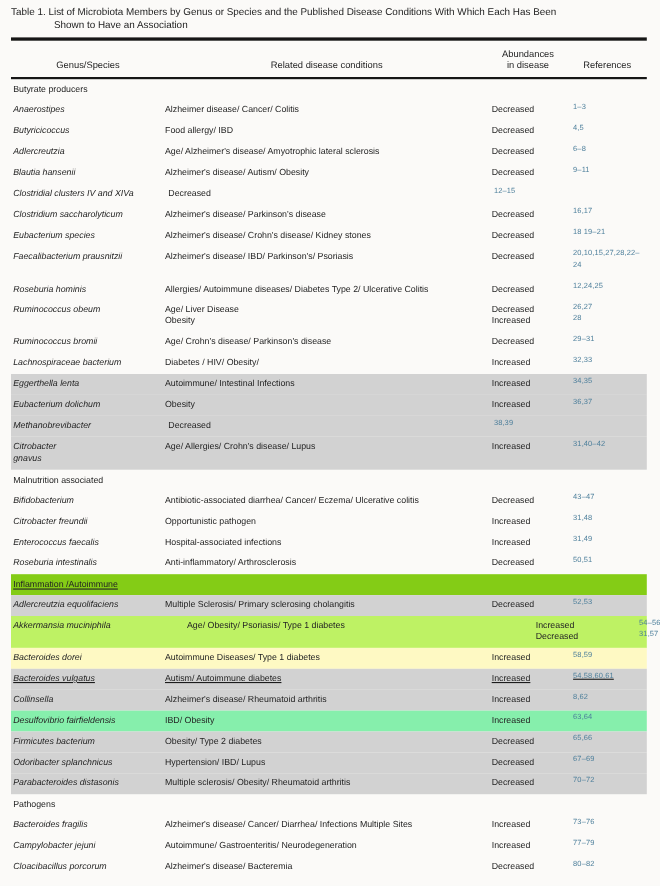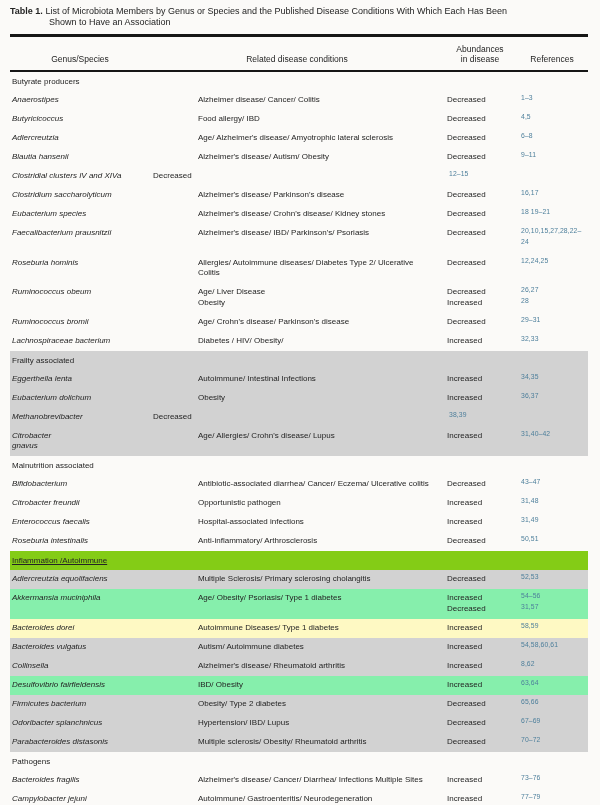--- a/index.html
+++ b/index.html
@@ -23,21 +23,21 @@
     top: 6px;
     width: 578px;
   }
   
   .title {
     font-size: 9px;
     line-height: 11px;
     margin-bottom: 6px;
     color: #242424;
   }
-  .title-bold { font-weight: bold; text-align: right; }
+  .title-bold { font-weight: normal; text-align: right; }
   .title-line2 { margin-left: 39px; }
   
   .thick-rule {
     height: 2.5px;
     background: #161616;
     width: 100%;
   }
   
   .grid {
     display: grid;
@@ -68,21 +68,21 @@
   .cell {
     font-size: 8px;
     line-height: 10.5px;
     color: #242424;
   }
   .cell.genus {
     font-style: italic;
     padding-left: 2px;
     padding-right: 6px;
   }
-  .cell.conditions { padding-right: 8px; margin-left: 48px; }
+  .cell.conditions { padding-right: 8px; }
   .cell.abundance { padding-left: 3px; }
   .cell.references { padding-left: 5px; }
   .ref {
     font-size: 6.8px;
     position: relative;
     top: -2px;
     letter-spacing: 0.1px;
     display: block;
     line-height: 10.5px;
   }
@@ -275,21 +275,20 @@
           <div class="cell conditions">
             <div>Diabetes / HIV/ Obesity/</div>
           </div>
           <div class="cell abundance">
             <div>Increased</div>
           </div>
           <div class="cell references">
             <span class="ref" style="color: rgb(77, 127, 155);">32,33</span>
           </div>
         </div>
-        <div class="section-header" style="background: rgb(210, 210, 210);">Frailty associated</div>
         <div class="grid row" style="background: rgb(210, 210, 210);">
           <div class="cell genus">
             <div>Eggerthella lenta</div>
           </div>
           <div class="cell conditions">
             <div>Autoimmune/ Intestinal Infections</div>
           </div>
           <div class="cell abundance">
             <div>Increased</div>
           </div>
@@ -402,21 +401,21 @@
           <div class="cell conditions">
             <div>Multiple Sclerosis/ Primary sclerosing cholangitis</div>
           </div>
           <div class="cell abundance">
             <div>Decreased</div>
           </div>
           <div class="cell references">
             <span class="ref" style="color: rgb(77, 127, 155);">52,53</span>
           </div>
         </div>
-        <div class="grid row" style="background: #86efac;">
+        <div class="grid row" style="background: #bef264; gap: 20px;">
           <div class="cell genus">
             <div>Akkermansia muciniphila</div>
           </div>
           <div class="cell conditions">
             <div>Age/ Obesity/ Psoriasis/ Type 1 diabetes</div>
             <div>&nbsp;</div>
           </div>
           <div class="cell abundance">
             <div>Increased</div>
             <div>Decreased</div>
@@ -433,21 +432,21 @@
           <div class="cell conditions">
             <div>Autoimmune Diseases/ Type 1 diabetes</div>
           </div>
           <div class="cell abundance">
             <div>Increased</div>
           </div>
           <div class="cell references">
             <span class="ref" style="color: rgb(77, 127, 155);">58,59</span>
           </div>
         </div>
-        <div class="grid row" style="background: rgb(210, 210, 210);">
+        <div class="grid row" style="background: rgb(210, 210, 210); text-decoration: underline;">
           <div class="cell genus">
             <div>Bacteroides vulgatus</div>
           </div>
           <div class="cell conditions">
             <div>Autism/ Autoimmune diabetes</div>
           </div>
           <div class="cell abundance">
             <div>Increased</div>
           </div>
           <div class="cell references">

